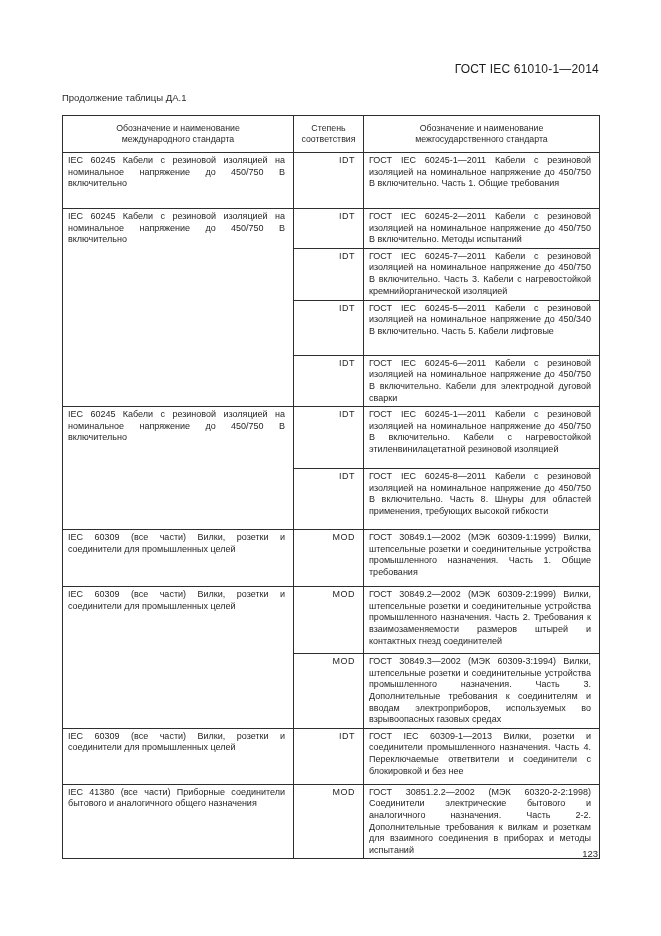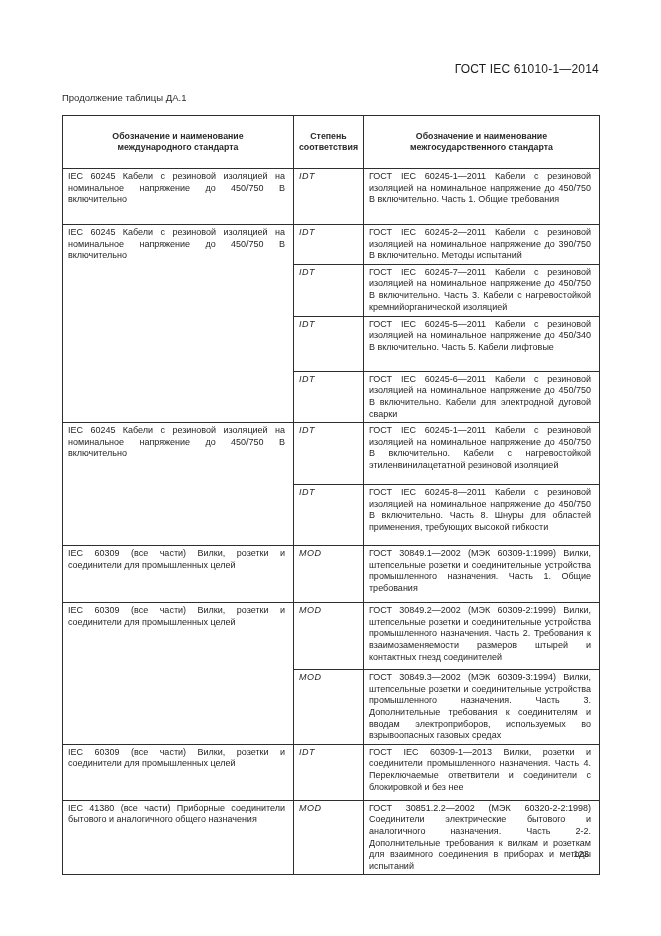--- a/index.html
+++ b/index.html
@@ -21,36 +21,36 @@
     font-size:9.5px; color:#2a2a2a;
   }
   table.corr {
     position:absolute; top:115px; left:62px;
     width:537px; border-collapse:collapse; table-layout:fixed;
   }
   table.corr th, table.corr td {
     border:1px solid #2e2e2e;
   }
   table.corr th {
-    font-weight:bold; font-size:8.8px; line-height:11px;
+    font-weight:normal; font-size:8.8px; line-height:11px;
     text-align:center; vertical-align:middle;
     padding:3px 2px; color:#2a2a2a;
   }
   .hdr-constrain { max-width:160px; margin:0 auto; }
-  .hdr-degree { max-width:62px; margin:12px auto; }
+  .hdr-degree { max-width:62px; margin:4px auto; }
   table.corr td {
     font-size:9px; line-height:11.6px;
     vertical-align:top;
     padding:2px 8px 2px 5px;
     color:#262626;
   }
   td.cell-intl, td.cell-gost { text-align:justify; }
-  td.cell-degree { text-align:left; padding-top:3px; letter-spacing:0.5px;font-style:italic; }
+  td.cell-degree { text-align:right; padding-top:3px; letter-spacing:0.5px; }
   .page-number {
-    position:absolute; top:848px; right:72px;
+    position:absolute; top:848px; right:63px;
     font-size:9.5px; color:#2a2a2a;
   }
 </style>
 </head>
 <body>
 
 <div class="doc-title">ГОСТ IEC 61010-1—2014</div>
 
 <div class="table-caption">Продолжение таблицы ДА.1</div>
 
@@ -77,21 +77,21 @@
 
     <tr style="height:56px">
       <td class="cell-intl">IEC 60245 Кабели с резиновой изоляцией на номинальное напряжение до 450/750 В включительно</td>
       <td class="cell-degree">IDT</td>
       <td class="cell-gost">ГОСТ IEC 60245-1—2011 Кабели с резиновой изоляцией на номинальное напряжение до 450/750 В включительно. Часть 1. Общие требования</td>
     </tr>
 
     <tr style="height:38px">
       <td class="cell-intl" rowspan="4">IEC 60245 Кабели с резиновой изоляцией на номинальное напряжение до 450/750 В включительно</td>
       <td class="cell-degree">IDT</td>
-      <td class="cell-gost">ГОСТ IEC 60245-2—2011 Кабели с резиновой изоляцией на номинальное напряжение до 390/750 В включительно. Методы испытаний</td>
+      <td class="cell-gost">ГОСТ IEC 60245-2—2011 Кабели с резиновой изоляцией на номинальное напряжение до 450/750 В включительно. Методы испытаний</td>
     </tr>
     <tr style="height:52px">
       <td class="cell-degree">IDT</td>
       <td class="cell-gost">ГОСТ IEC 60245-7—2011 Кабели с резиновой изоляцией на номинальное напряжение до 450/750 В включительно. Часть 3. Кабели с нагревостойкой кремнийорганической изоляцией</td>
     </tr>
     <tr style="height:55px">
       <td class="cell-degree">IDT</td>
       <td class="cell-gost">ГОСТ IEC 60245-5—2011 Кабели с резиновой изоляцией на номинальное напряжение до 450/340 В включительно. Часть 5. Кабели лифтовые</td>
     </tr>
     <tr style="height:46px">

